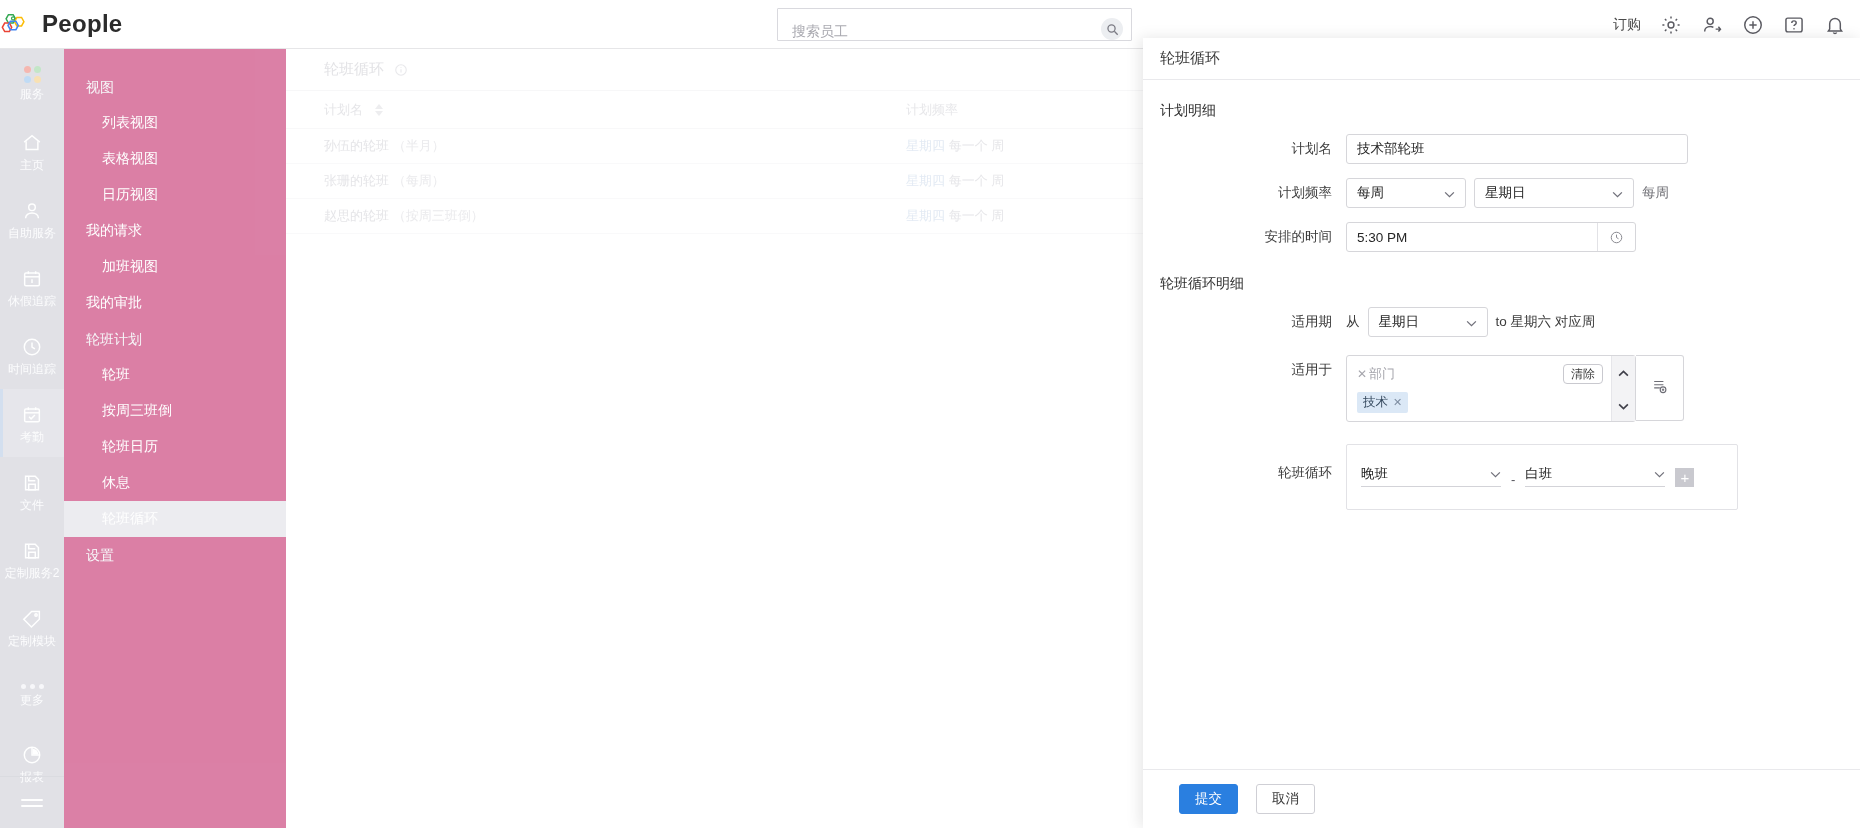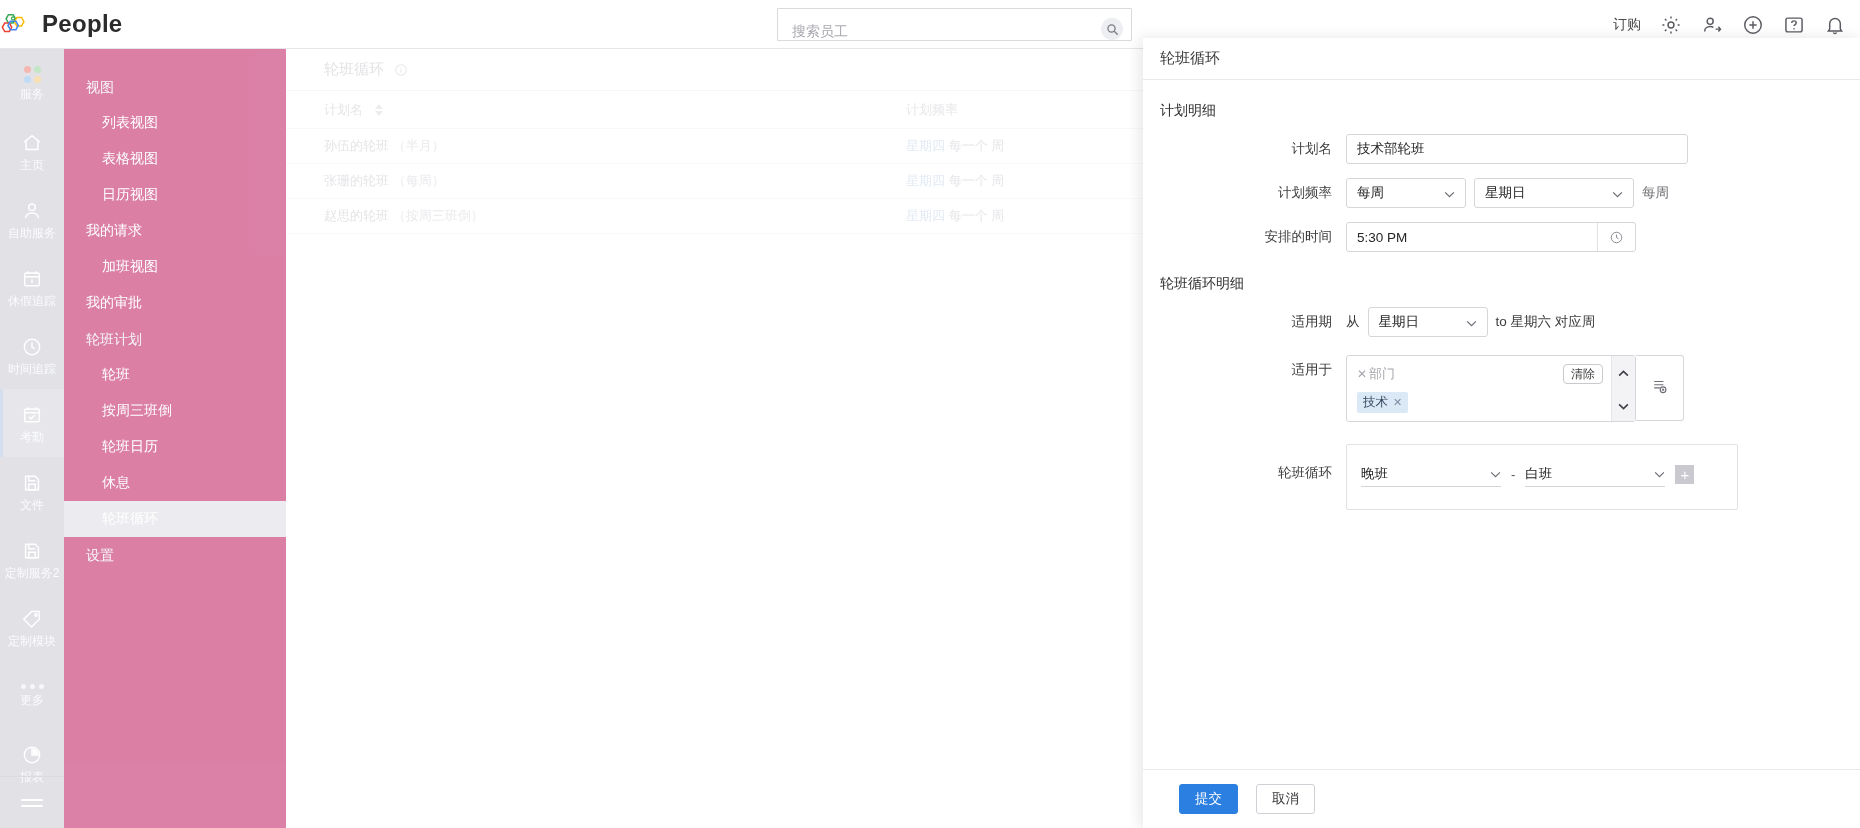--- a/index.html
+++ b/index.html
@@ -185,21 +185,21 @@
   .ms-spin svg { width: 11px; height: 7px; color: #40404a; }
   .ms-box-right {
     width: 48px; min-height: 66px; border: 1px solid #d6d6da; border-left: none;
     border-radius: 0 3px 3px 0; display: flex; align-items: center; justify-content: center;
   }
   .ms-box-right svg { width: 17px; height: 17px; color: #6d6d75; }
 
   
   .rot {
     width: 392px; border: 1px solid #e2e2e6; border-radius: 2px;
-    padding: 16px 14px 22px 14px; display: flex; align-items: center; gap: 10px;
+    padding: 16px 14px 22px 14px; display: flex; align-items: flex-end; gap: 10px;
   }
   .usel {
     width: 140px; border-bottom: 1px solid #d3d3d8; height: 26px;
     display: flex; align-items: center; justify-content: space-between;
     font-size: 13.5px; color: #262626;
   }
   .dash { font-size: 13px; color: #53535a; }
   .plus {
     width: 19px; height: 19px; background: #c9c9cf; color: #fff; font-size: 15px;
     display: flex; align-items: center; justify-content: center; line-height: 1;

